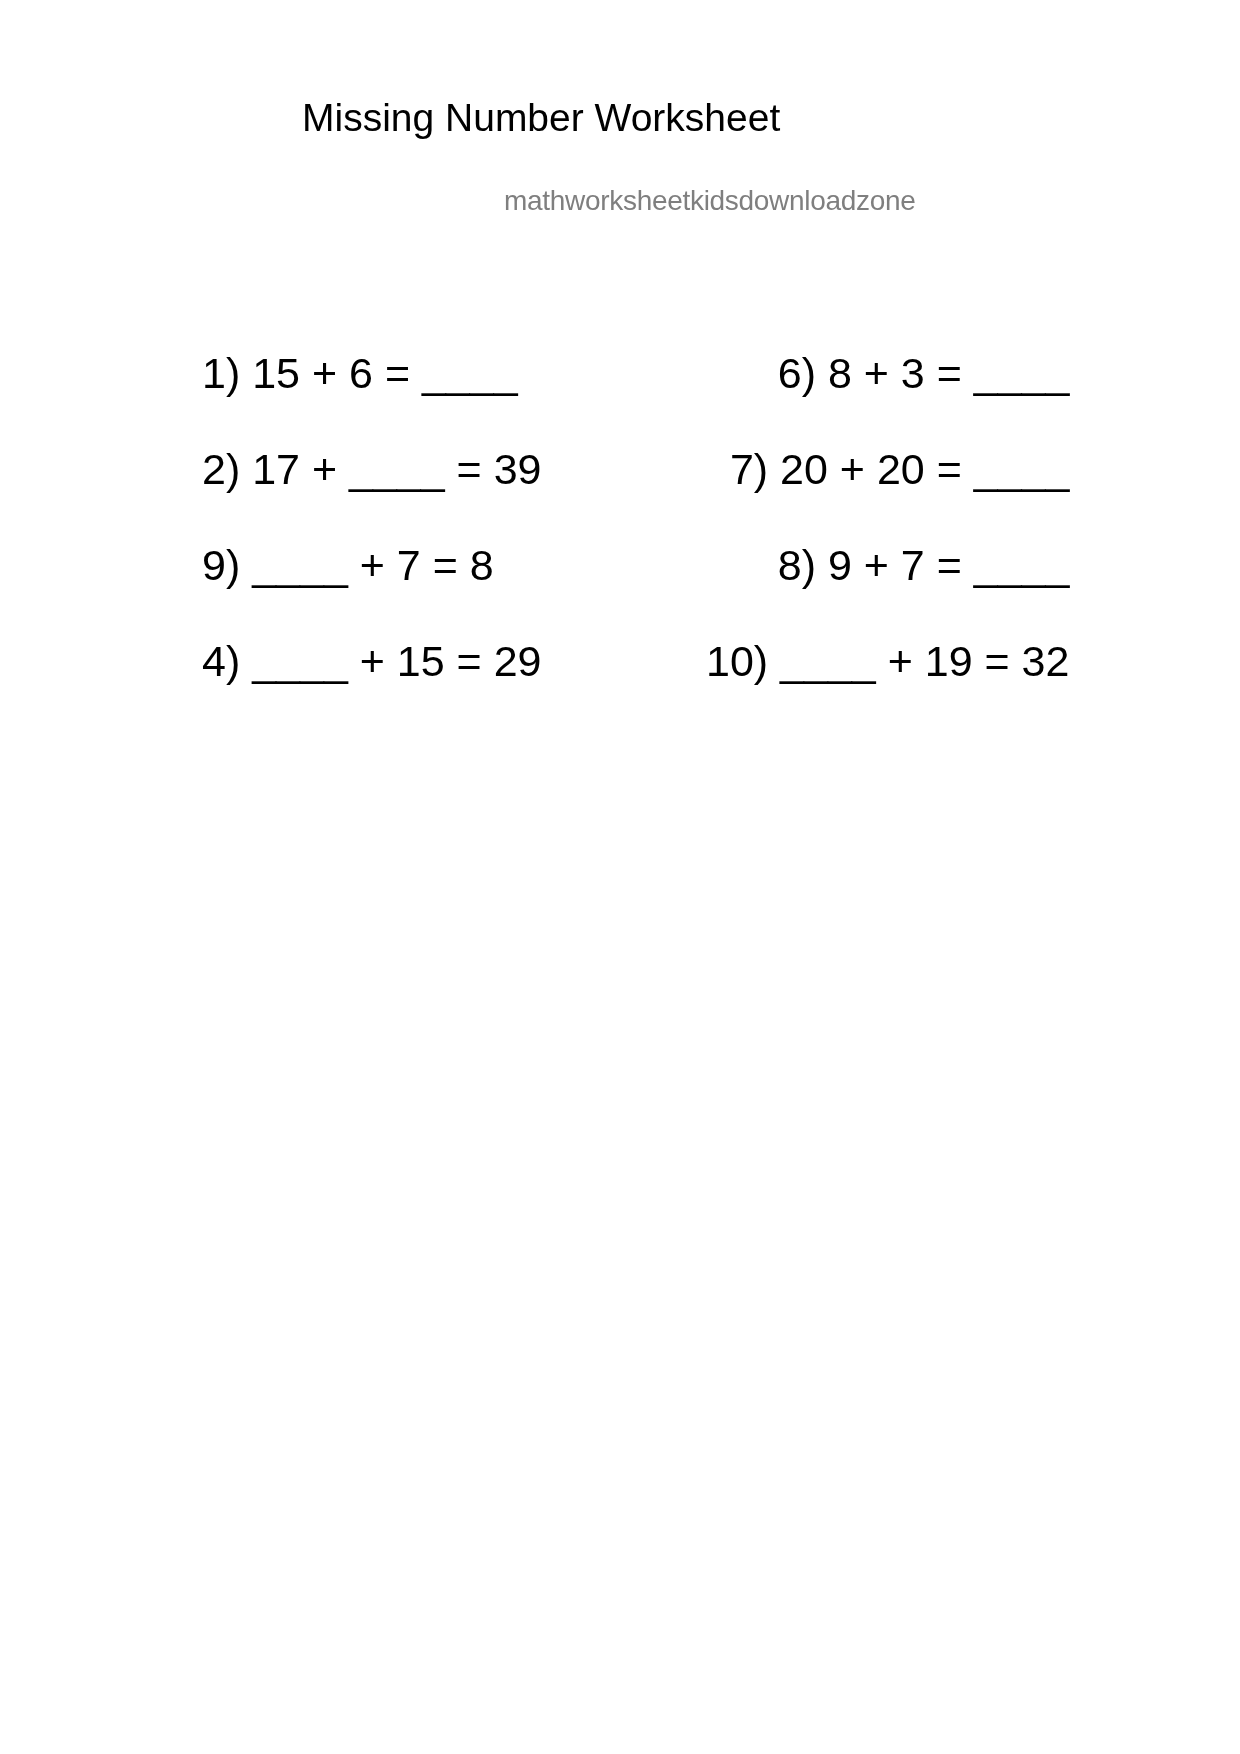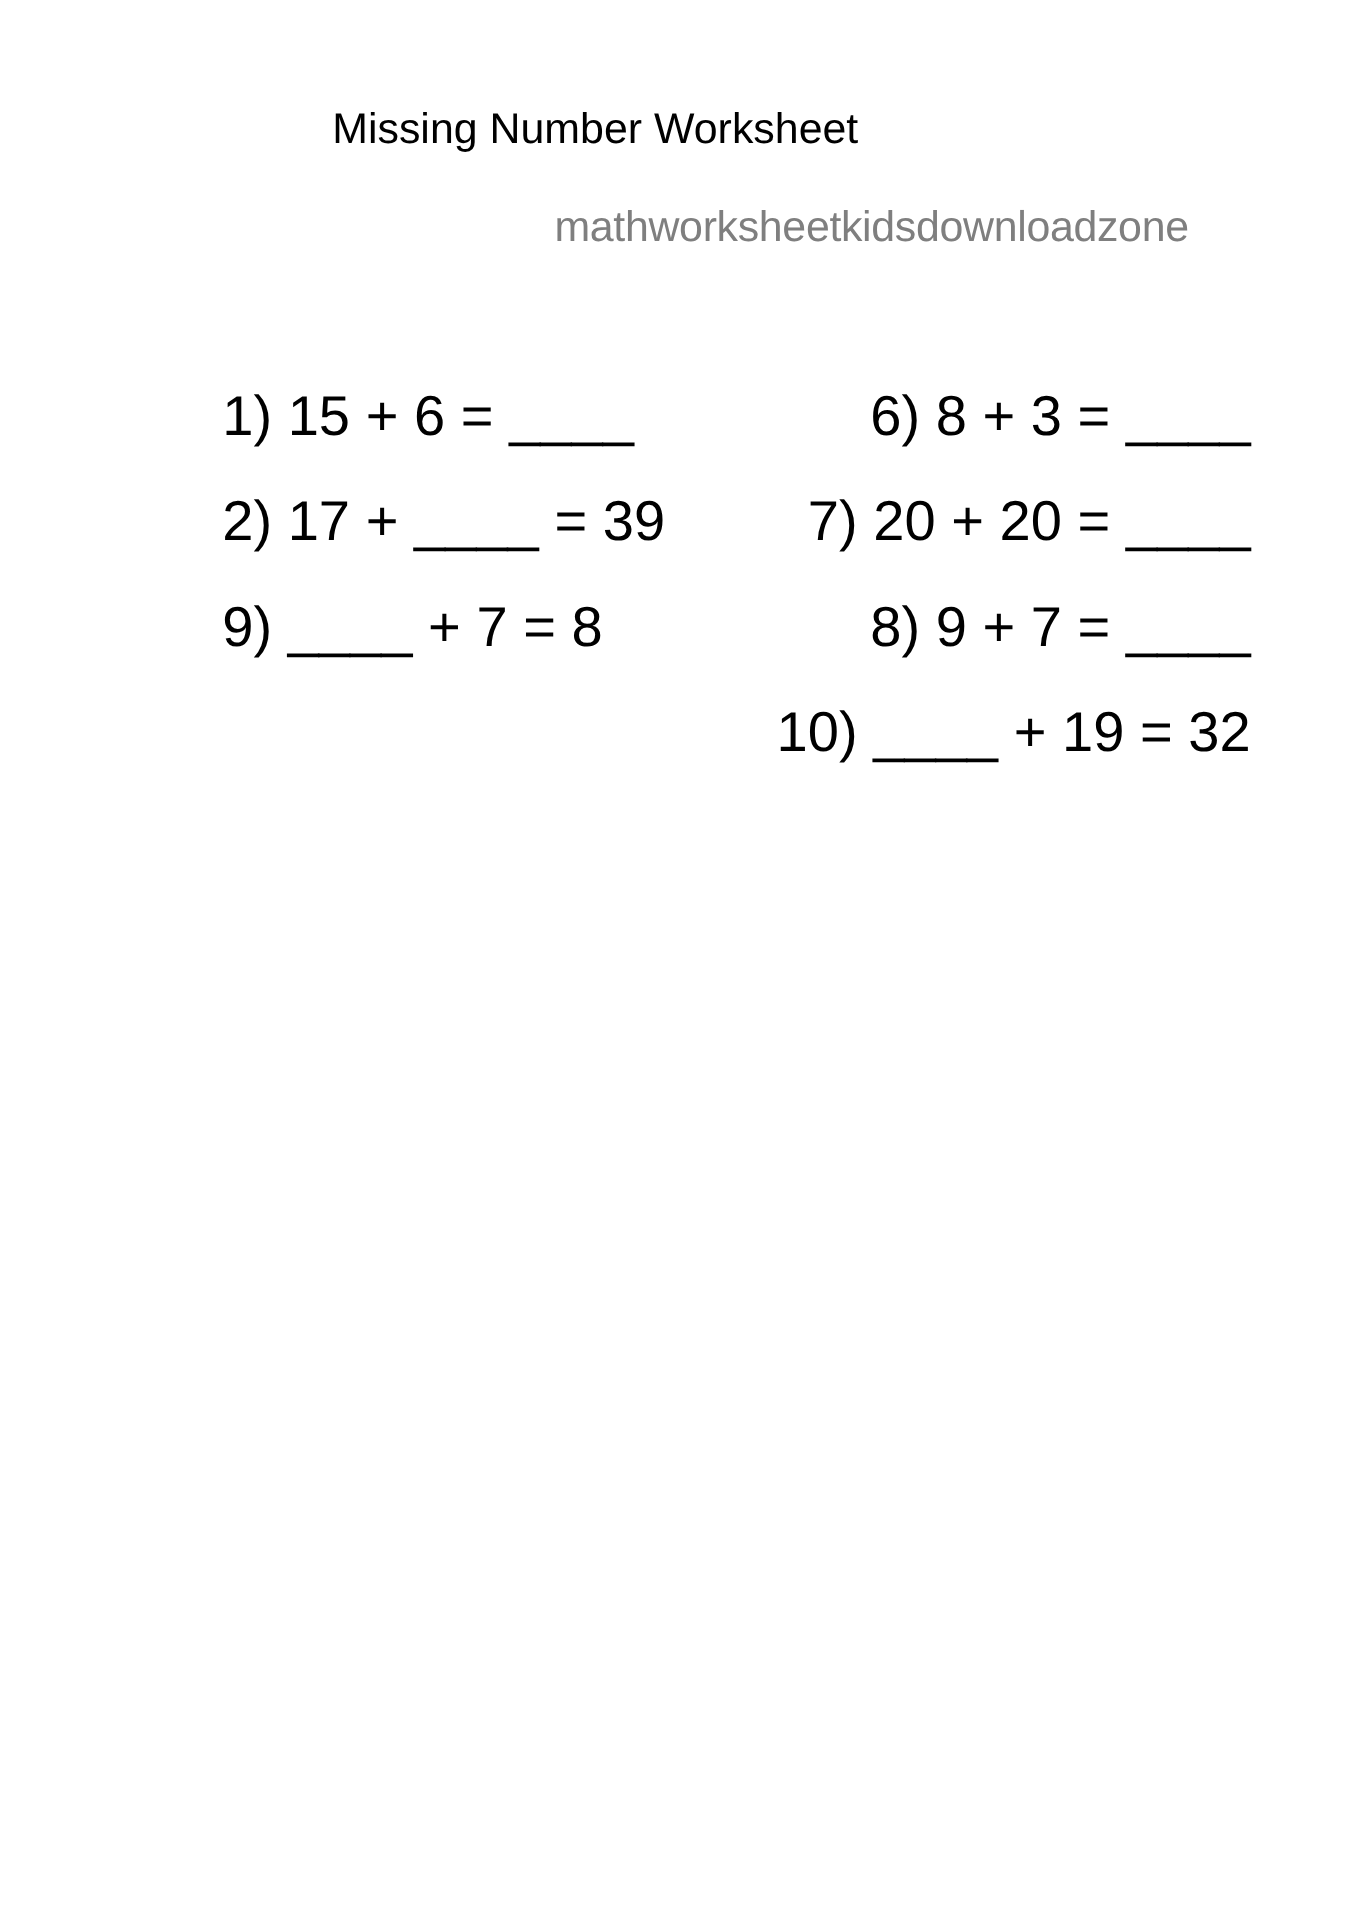--- a/index.html
+++ b/index.html
@@ -1,35 +1,36 @@
 <!DOCTYPE html>
 <html><head>
   <meta charset="utf-8">
   <style>
     html, body { margin: 0; padding: 0; background: #ffffff; }
     body { width: 1240px; height: 1754px; position: relative; overflow: hidden;
            font-family: "Liberation Sans", sans-serif; color: #000; }
     .title { position: absolute; left: 302px; top: 98px; font-size: 39px; line-height: 1; white-space: nowrap; }
-    .subtitle { position: absolute; left: 504px; top: 187px; font-size: 39px; line-height: 1; color: #7f7f7f; white-space: nowrap; letter-spacing: -0.3px; }
+    .subtitle { position: absolute; left: 504px; top: 187px; font-size: 28px; line-height: 1; color: #7f7f7f; white-space: nowrap; letter-spacing: -0.3px; }
     .col { position: absolute; top: 352px; }
     .col.left { left: 202px; }
     .col.right { left: 706px; text-align: right; }
-    .problem { font-size: 51px; line-height: 1; height: 96px; white-space: pre; }
+    .problem { font-size: 43px; line-height: 1; height: 96px; white-space: pre; }
   </style>
 </head>
 <body>
 
 <div>
   <div class="title">Missing Number Worksheet</div>
   <div class="subtitle">mathworksheetkidsdownloadzone</div>
 
   <div class="col left">
     <div class="problem">1) 15 + 6 = ____</div>
     <div class="problem">2) 17 + ____ = 39</div>
     <div class="problem">9) ____ + 7 = 8</div>
+    <div class="problem">4) ____ + 15 = 29</div>
   </div>
 
   <div class="col right">
     <div class="problem">6) 8 + 3 = ____</div>
     <div class="problem">7) 20 + 20 = ____</div>
     <div class="problem">8) 9 + 7 = ____</div>
     <div class="problem">10) ____ + 19 = 32</div>
   </div>
 </div>
 

